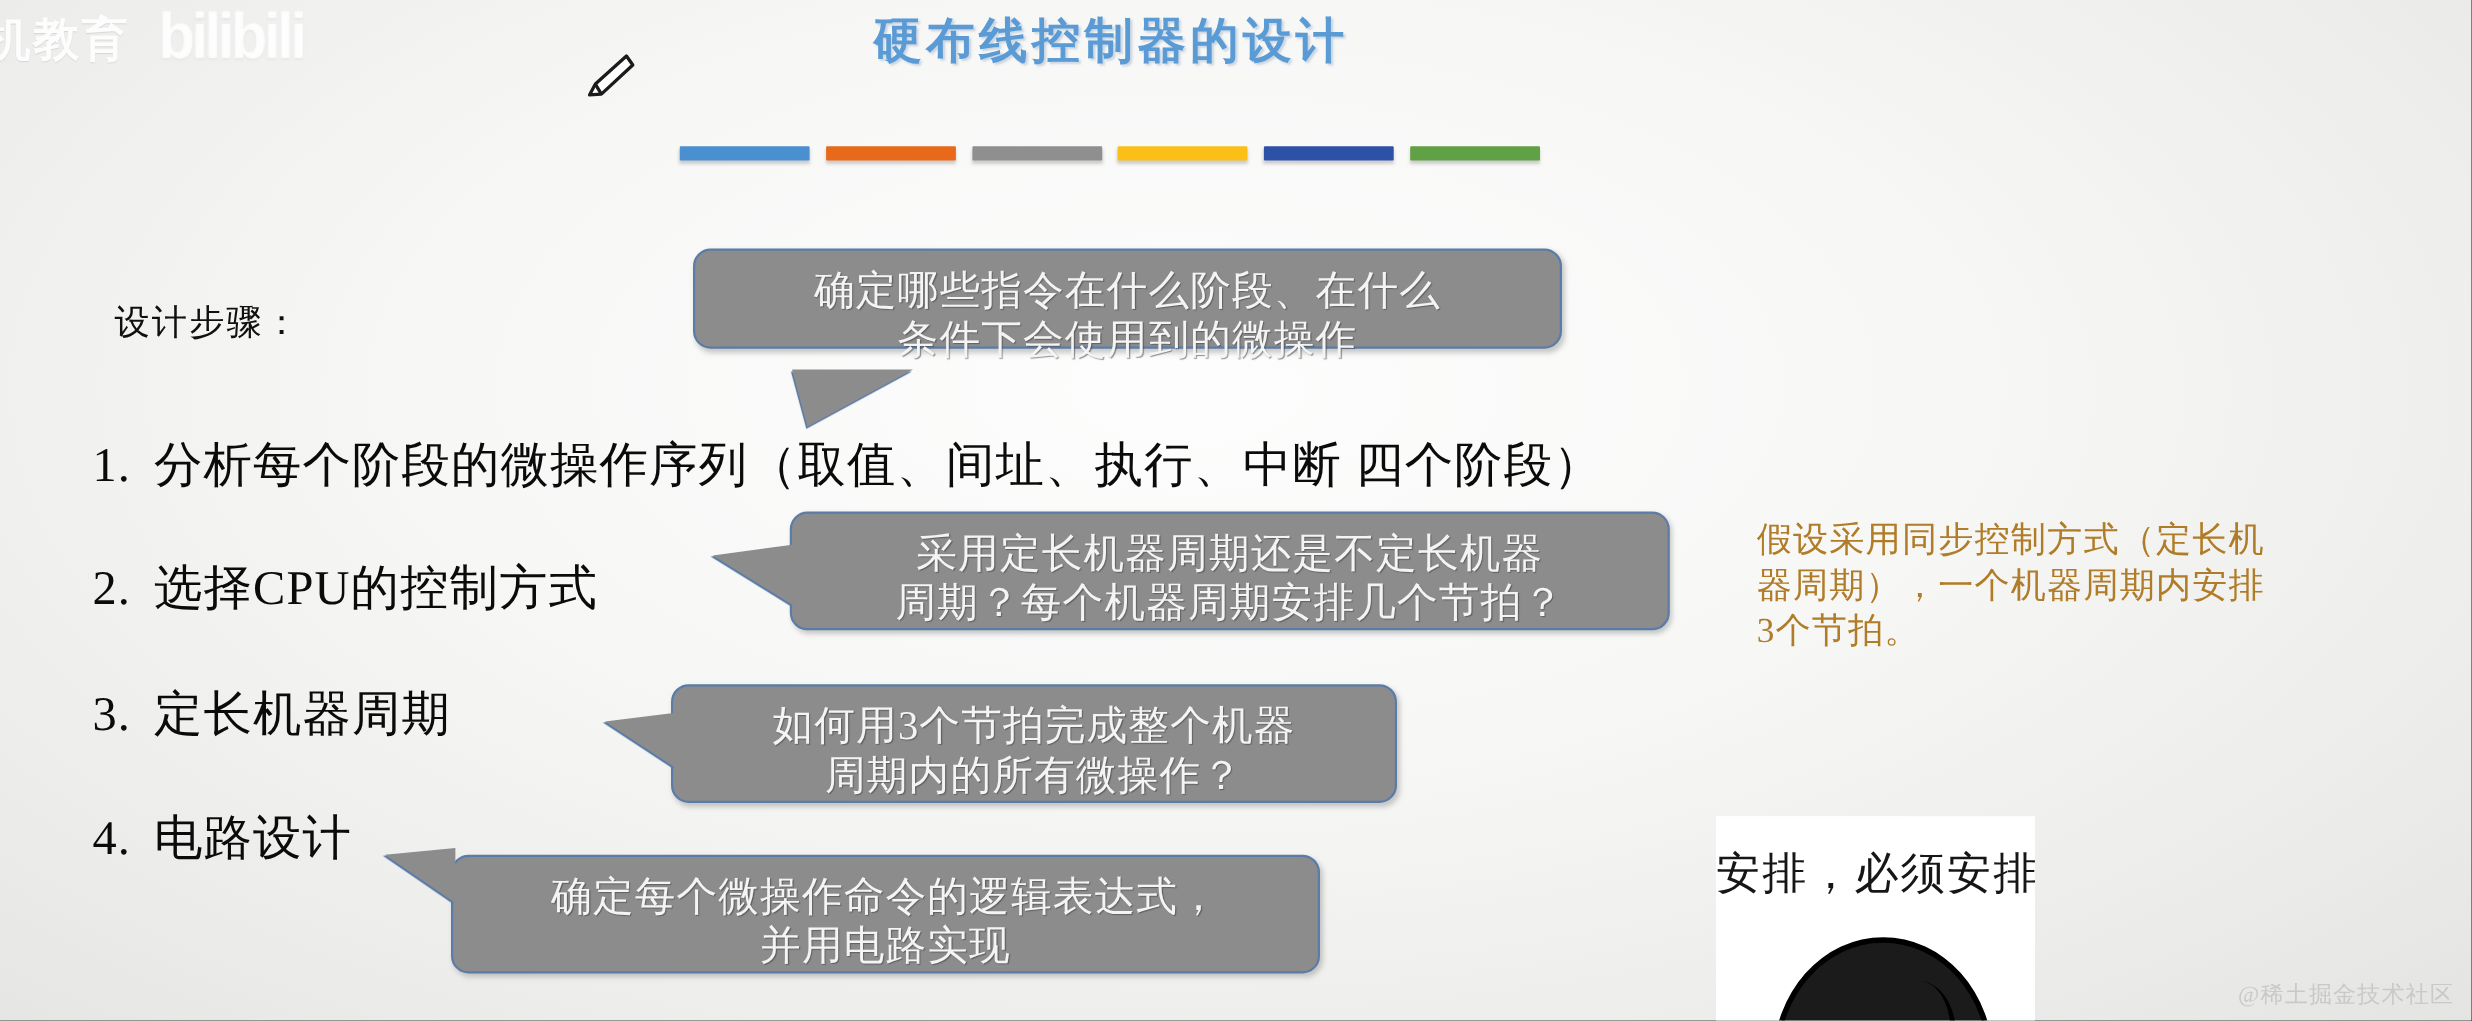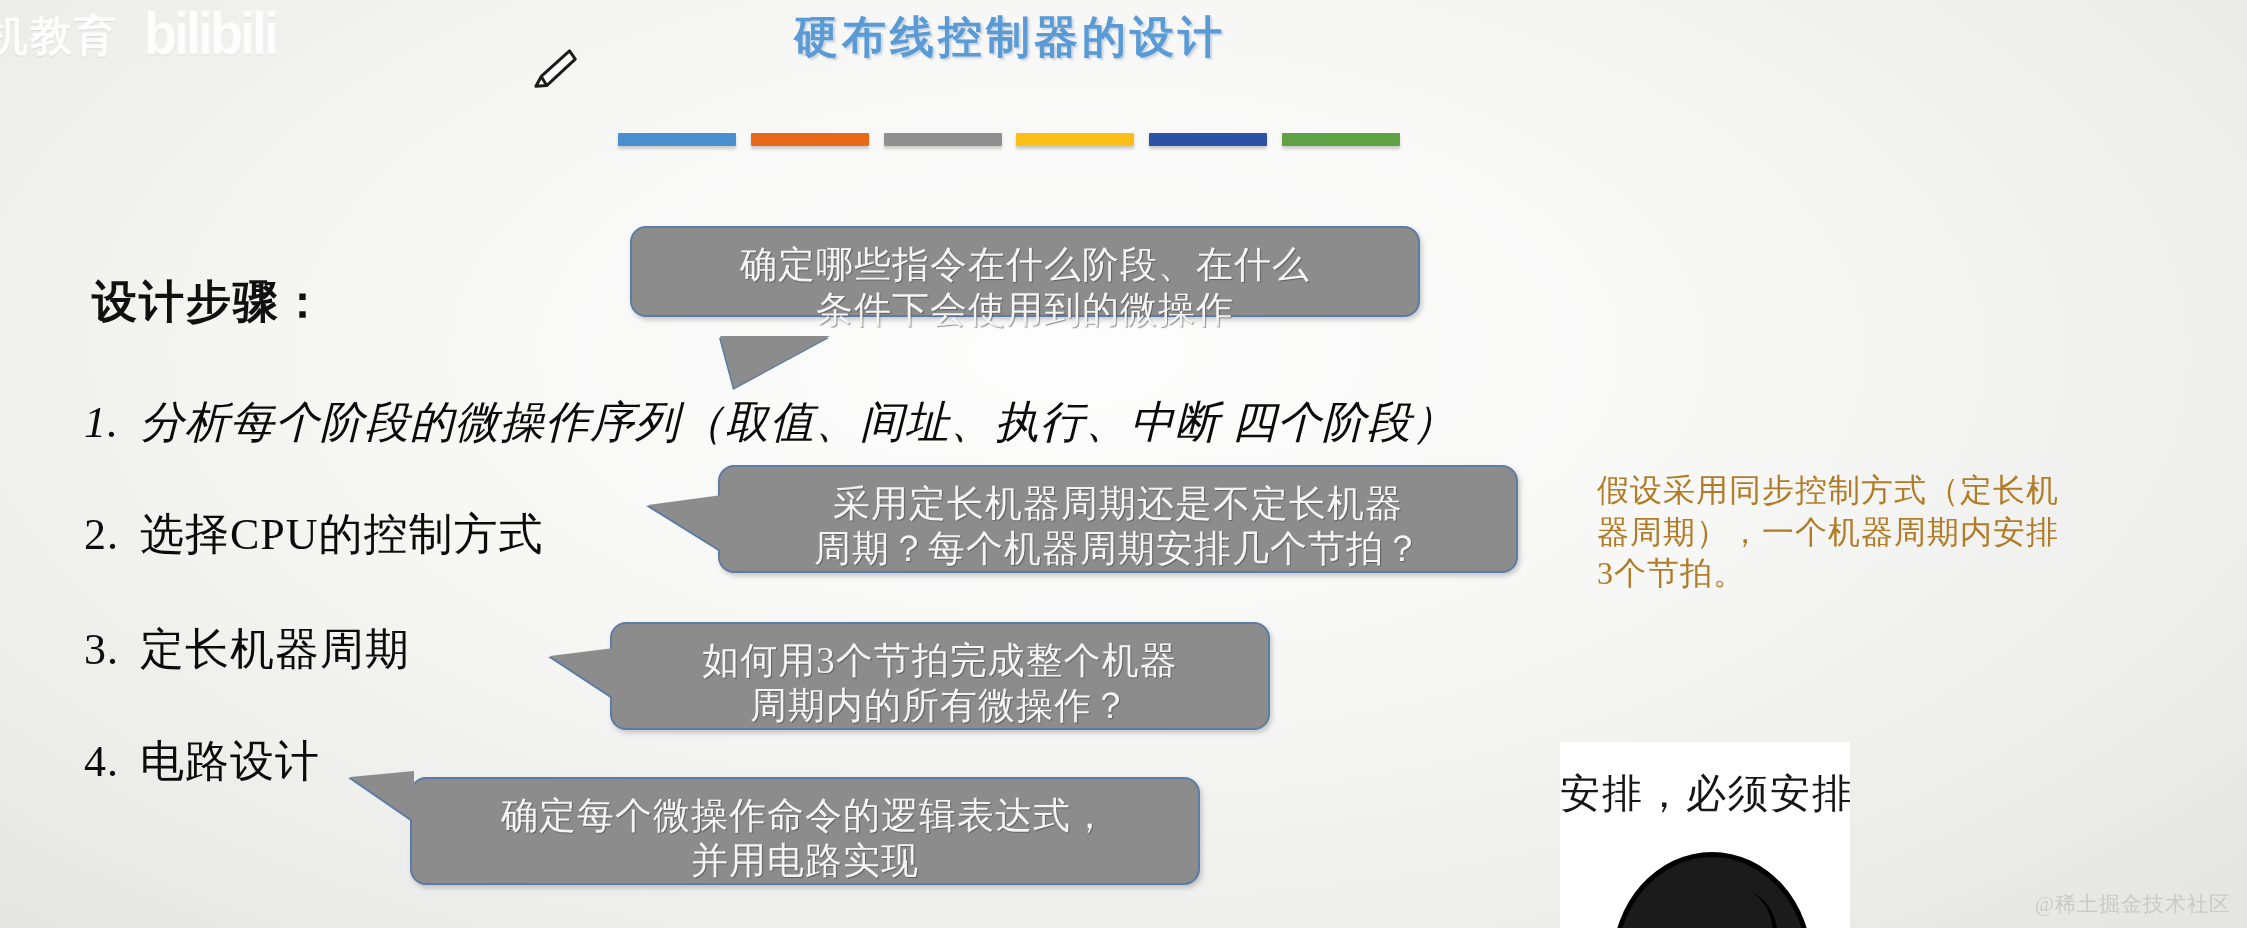--- a/index.html
+++ b/index.html
@@ -91,41 +91,41 @@
   #title-bars .bar {
     width: 118px;
     height: 13px;
     border-radius: 1px;
     box-shadow: 0 3px 3px rgba(150,150,150,.45);
   }
 
   
   .steps-heading {
     position: absolute;
-    left: 92px;
+    left: 104px;
     top: 272px;
-    font-size: 45px;
-    font-weight: 700;
+    font-size: 32px;
+    font-weight: 400;
     color: #101010;
     letter-spacing: 2px;
     white-space: nowrap;
   }
   .step {
     position: absolute;
     font-size: 44px;
     color: #0b0b0b;
     letter-spacing: 1px;
     white-space: nowrap;
   }
   .step .num {
     display: inline-block;
     width: 56px;
     font-family: "Liberation Serif", "DejaVu Serif", serif;
   }
-  #step-1 { left: 84px; top: 393px; font-style: italic; }
+  #step-1 { left: 84px; top: 393px; }
   #step-2 { left: 84px; top: 505px; }
   #step-3 { left: 84px; top: 620px; }
   #step-4 { left: 84px; top: 732px; }
 
   
   .callout {
     position: absolute;
     box-sizing: border-box;
     background: #8c8c8c;
     border: 2px solid #5b7ca6;

